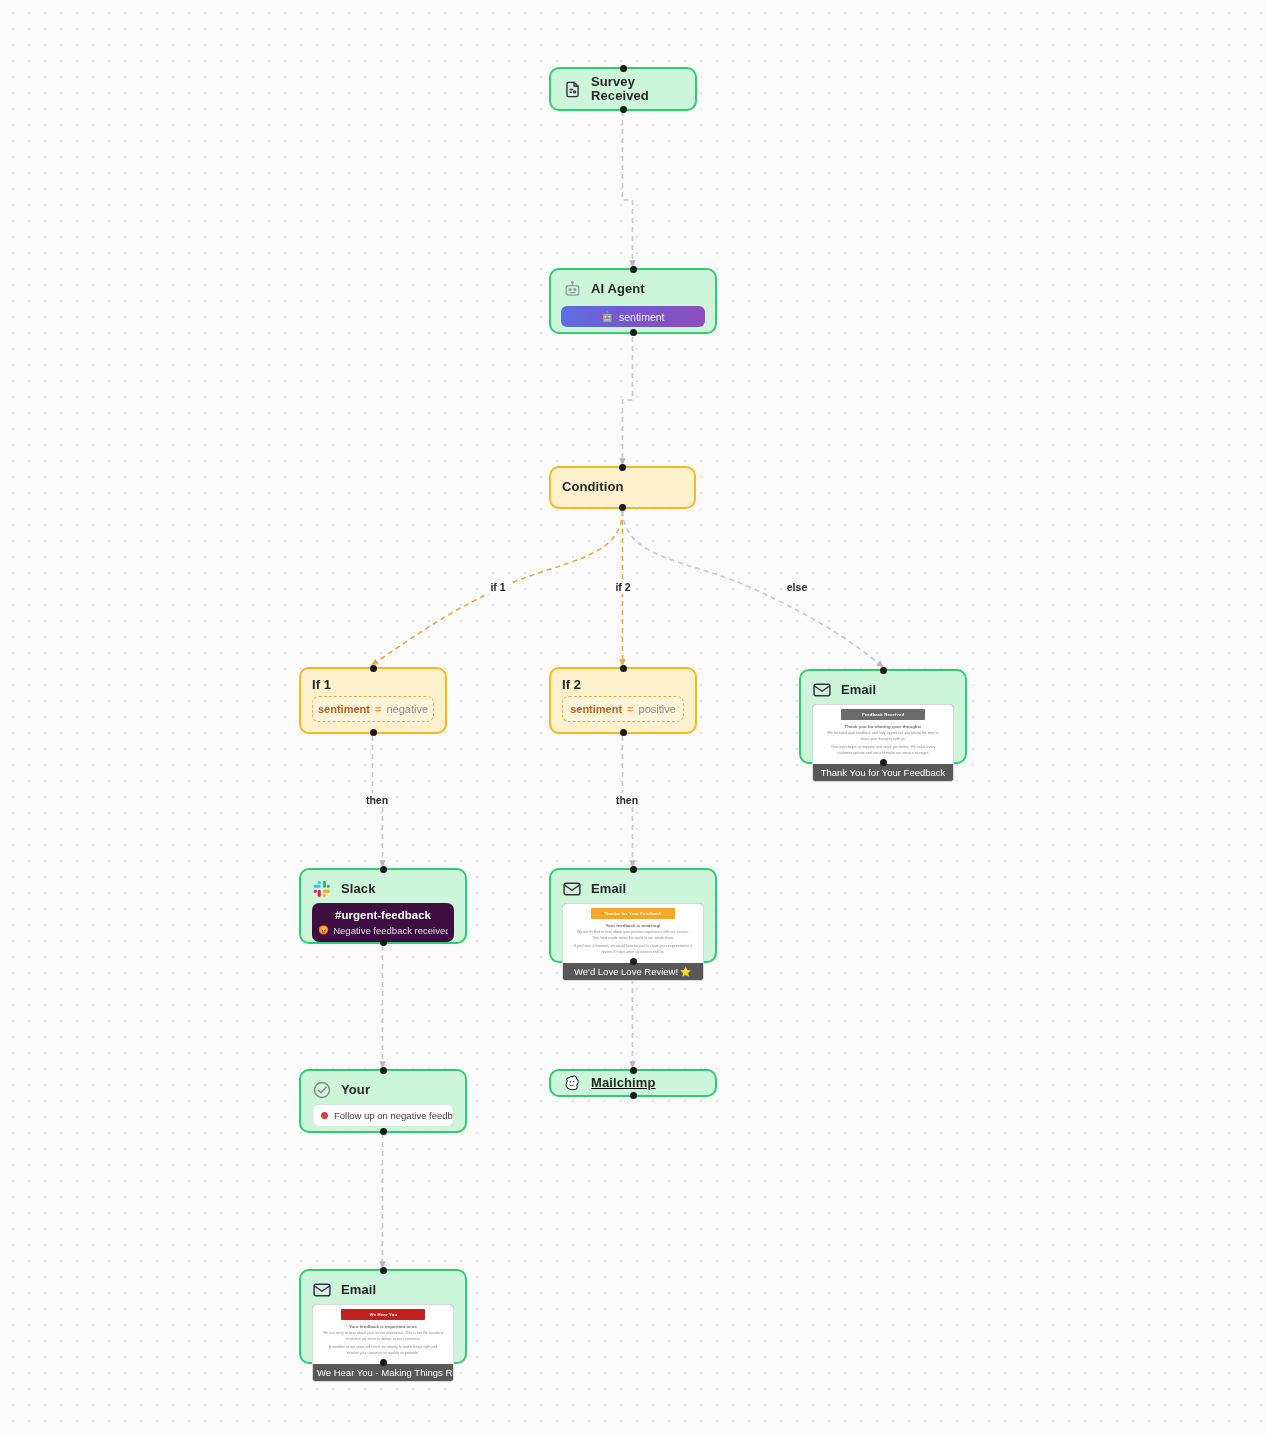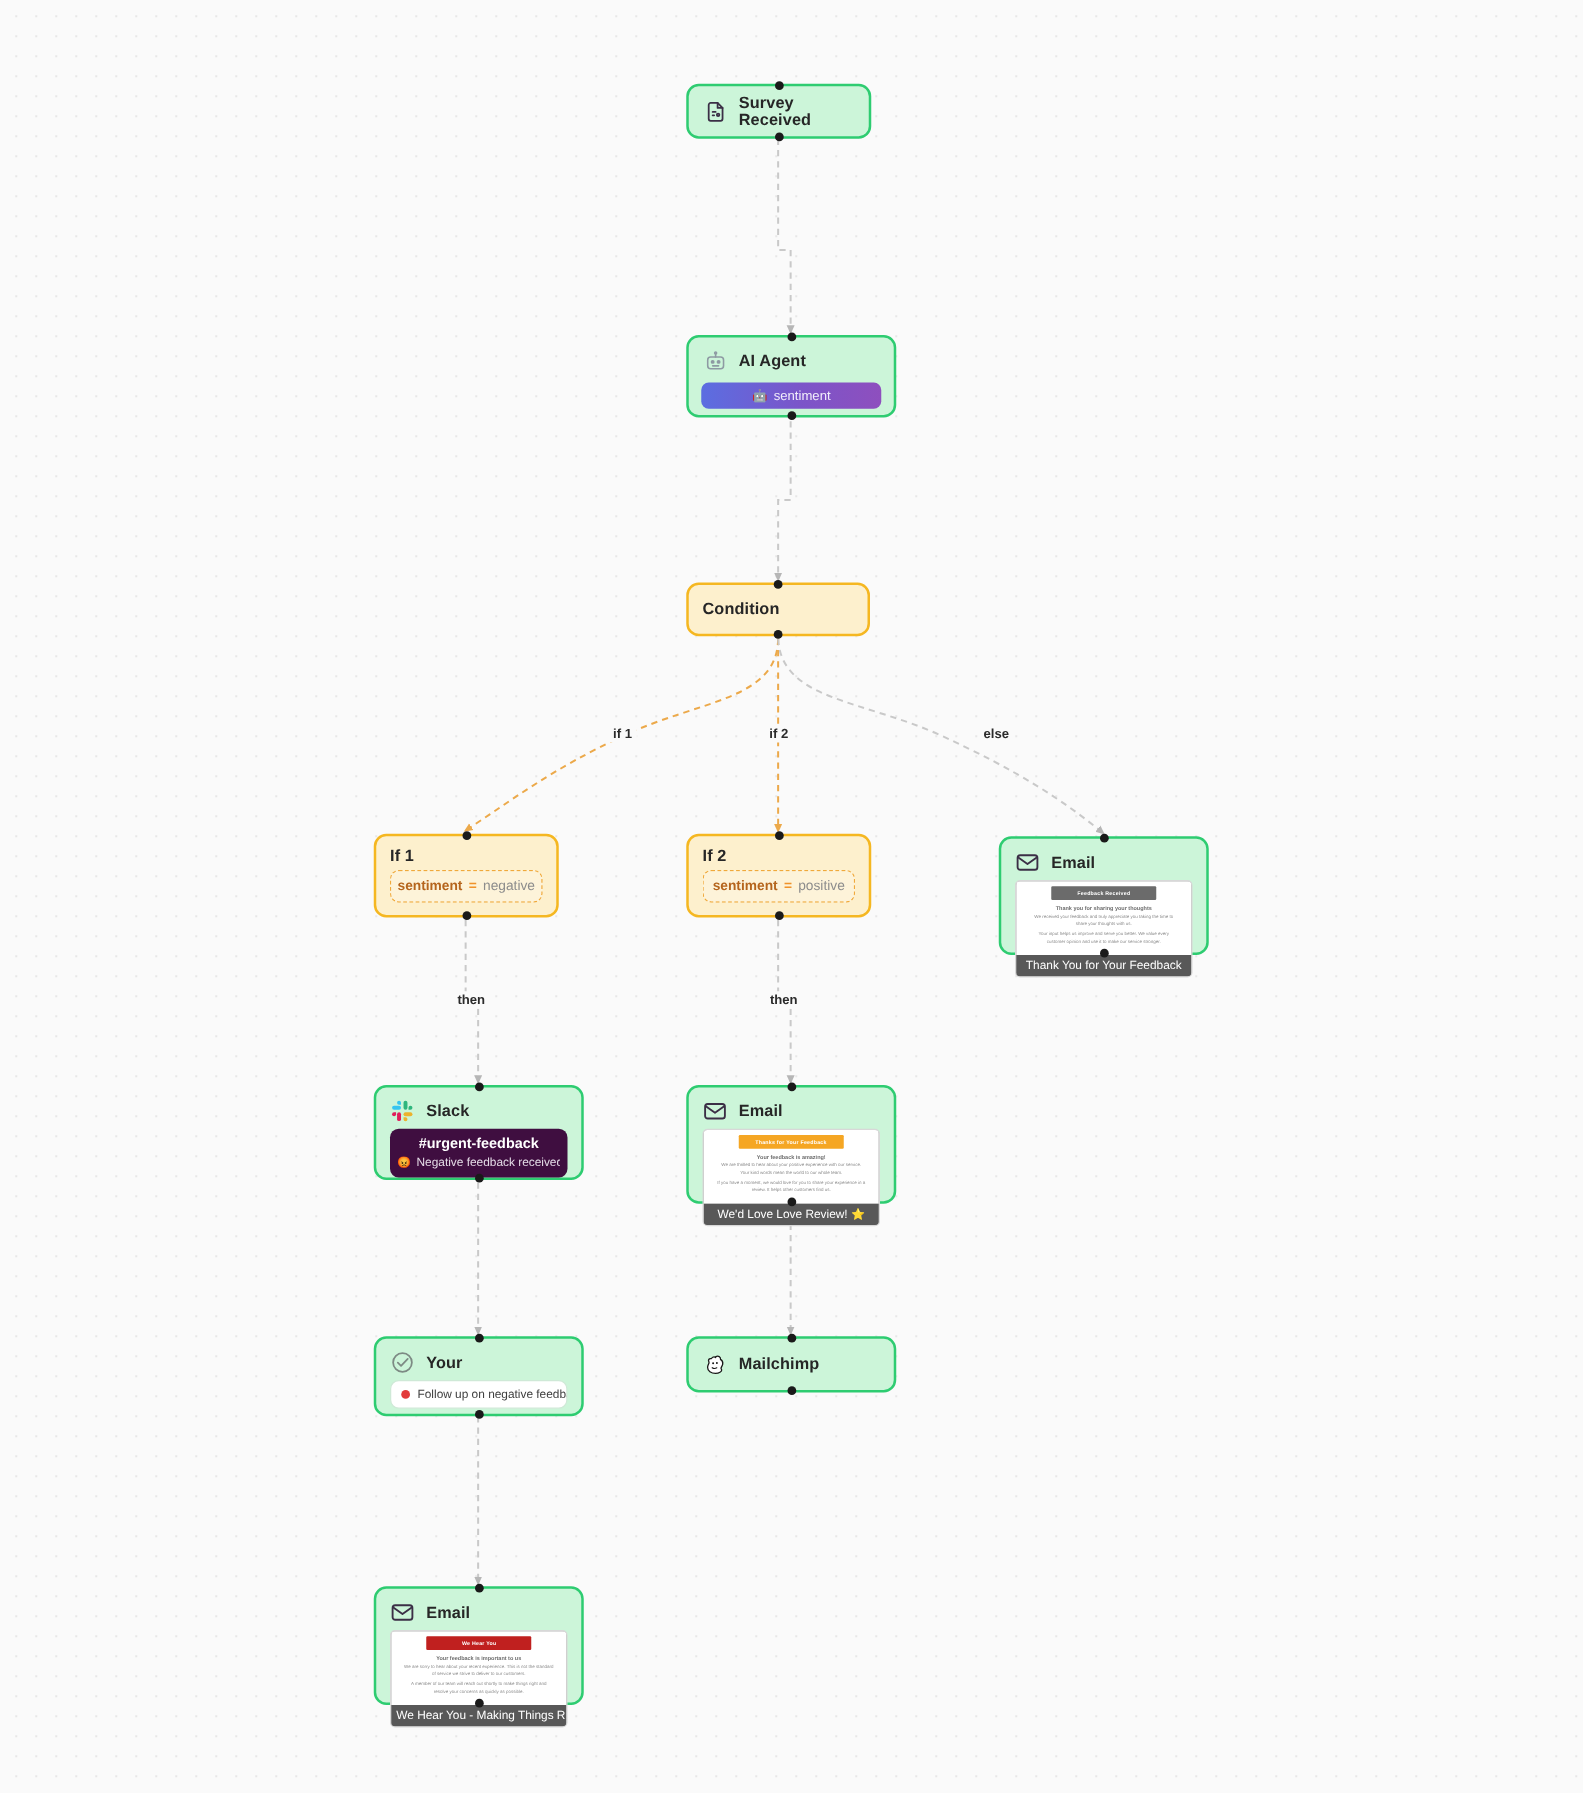--- a/index.html
+++ b/index.html
@@ -157,21 +157,21 @@
     border-radius: 50%;
     background: #e23b3b;
     flex: 0 0 auto;
   }
 
   
   .email-prev {
     margin: 0 11px 10px 11px;
     border-radius: 4px;
     overflow: hidden;
-    background: #a3a3a3;
+    background: #404040;
     border: 1px solid #d8d8d8;
   }
   .email-body {
     background: #ffffff;
     padding: 4px 10px 5px 10px;
   }
   .email-band {
     height: 11px;
     margin: 0 18px 4px 18px;
     display: flex;
@@ -434,21 +434,21 @@
       </span>
       <span class="node-title">Your</span>
     </div>
     <div class="task-box">
       <span class="task-dot"></span>
       <span>Follow up on negative feedba...</span>
     </div>
     <div class="port port-bottom"></div>
   </div>
 
-  <div class="node node-green node-simple" style="left:549px; top:1069px; width:168px; height:45px;">
+  <div class="node node-green node-simple" style="left:549px; top:1069px; width:168px; height:28px;text-decoration:underline;">
     <div class="port port-top"></div>
     <div class="node-header">
       <span class="node-icon">
         <svg width="20" height="20" viewBox="0 0 24 24">
           <path d="M12.6 4.2c2.6-1.6 5 .2 4.7 2.4 1.6 1 2.4 2.8 2.1 4.5-.3 1.9-1.8 3.2-1.6 4.2.1.5.6.8.6 1.4 0 1.6-2.3 3.3-5.9 3.3-4.3 0-7.6-2.4-7.6-5.6 0-1.8 1-3.3 1.3-4.3.3-1-.5-1.6-.4-2.6.1-1.1 1.3-2 2.6-1.6 1.1-1.3 2.8-2.2 4.2-1.1z" fill="#ffffff" stroke="#1a1a1a" stroke-width="1.25" stroke-linejoin="round"></path>
           <circle cx="10.2" cy="10.4" r="0.95" fill="#1a1a1a"></circle>
           <circle cx="13.8" cy="10.1" r="0.95" fill="#1a1a1a"></circle>
           <path d="M9.3 14.6c1.3.9 3.1.9 4.4.1" fill="none" stroke="#1a1a1a" stroke-width="1.1" stroke-linecap="round"></path>
         </svg>
       </span>

